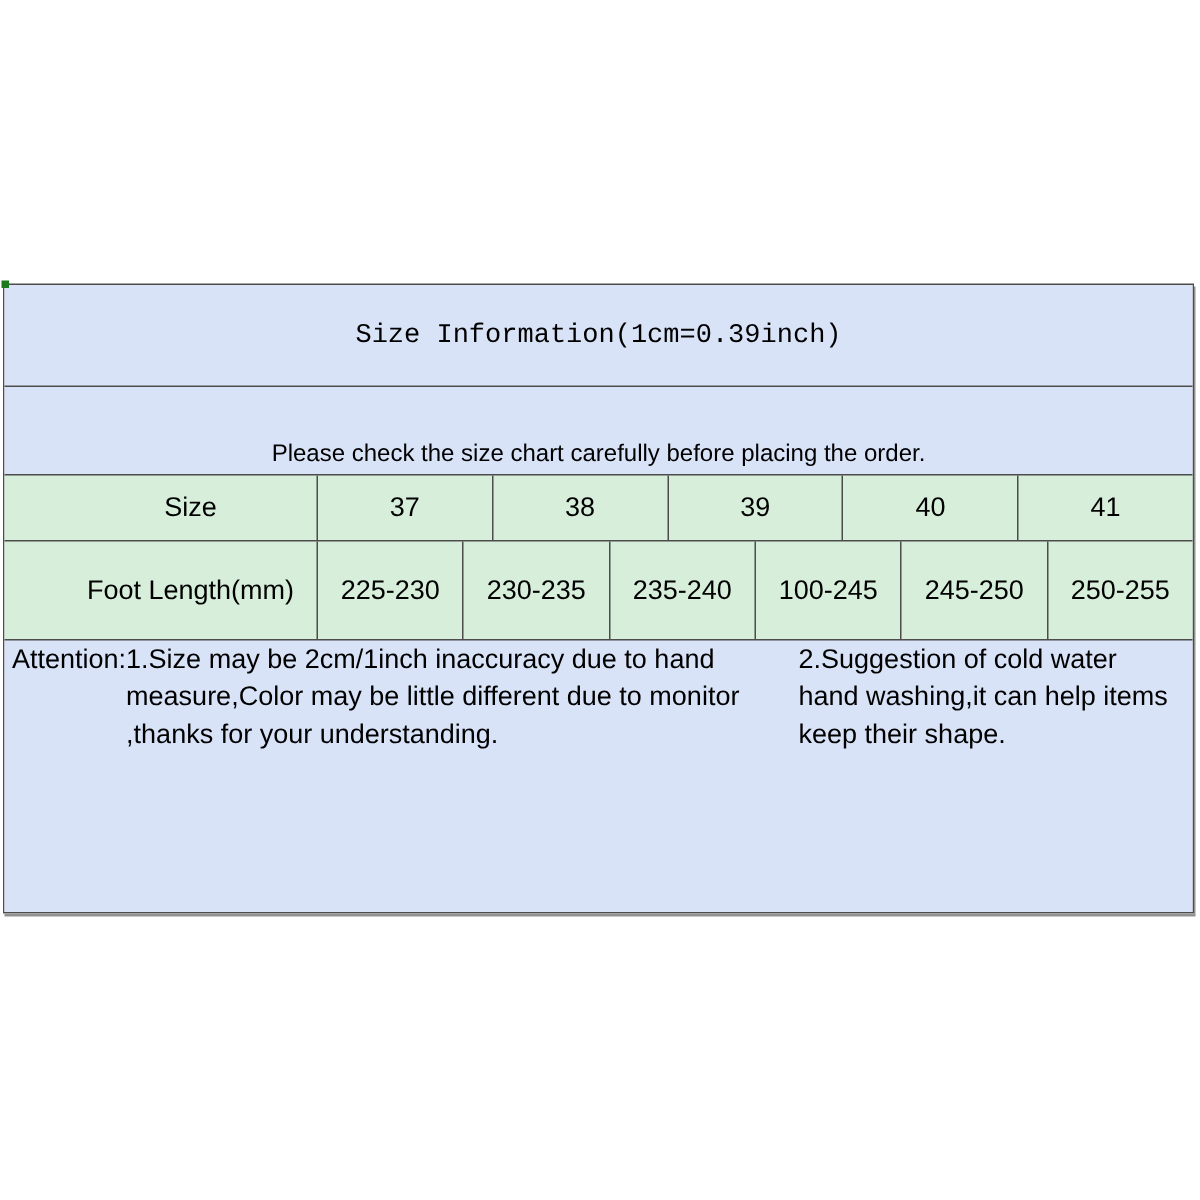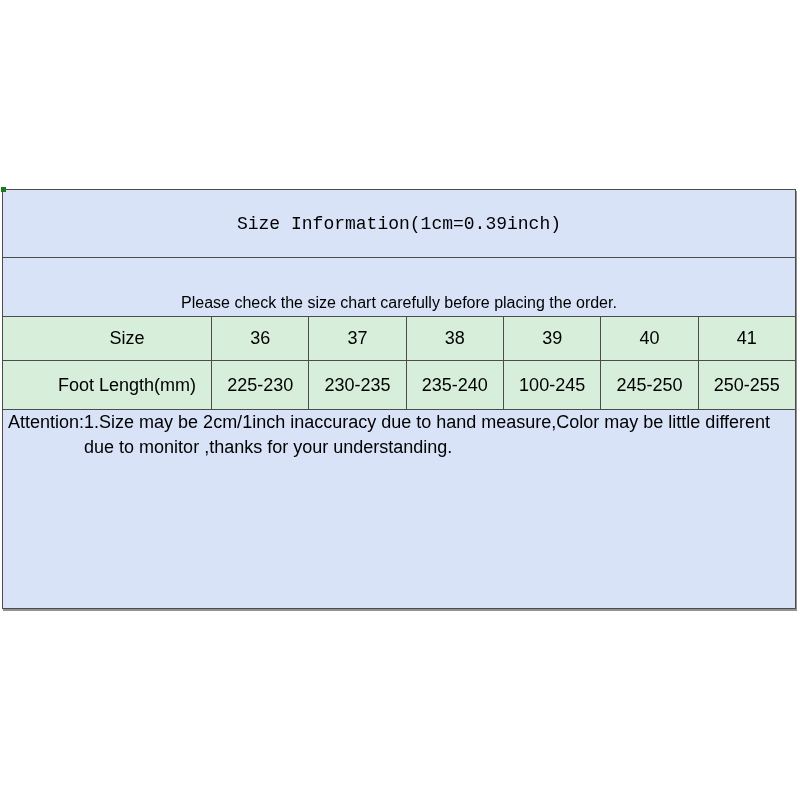--- a/index.html
+++ b/index.html
@@ -55,21 +55,21 @@
     padding-bottom: 4px;
     font-size: 16px;
   }
   .grid-row {
     display: flex;
     border-top: 1px solid var(--border, #4c4c4c);
     background: var(--green, #d6eeda);
     padding-left: 40px;
   }
   .size-row  { height: 44px; }
-  .foot-row  { height: 49px; }
+  .foot-row  { height: 66px; }
   .cell {
     flex: 1 1 0;
     display: flex;
     align-items: center;
     justify-content: center;
     font-size: 18px;
     border-left: 1px solid var(--border, #4c4c4c);
     box-sizing: border-box;
   }
   .cell.head {
@@ -97,35 +97,35 @@
   <div class="row title-row">
     <span>Size Information(1cm=0.39inch)</span>
   </div>
 
   <div class="row notice-row">
     <span>Please check the size chart carefully before placing the order.</span>
   </div>
 
   <div class="row grid-row size-row">
     <div class="cell head">Size</div>
-    <div class="cell">36</div>
     <div class="cell">37</div>
     <div class="cell">38</div>
     <div class="cell">39</div>
     <div class="cell">40</div>
     <div class="cell">41</div>
   </div>
 
   <div class="row grid-row foot-row">
     <div class="cell head">Foot Length(mm)</div>
     <div class="cell">225-230</div>
     <div class="cell">230-235</div>
     <div class="cell">235-240</div>
     <div class="cell">100-245</div>
     <div class="cell">245-250</div>
     <div class="cell">250-255</div>
   </div>
 
   <div class="row attention-row">
     <p>Attention:</p>
     <p>1.Size may be 2cm/1inch inaccuracy due to hand measure,Color may be little different due to monitor ,thanks for your understanding.</p>
+    <p>2.Suggestion of cold water hand washing,it can help items keep their shape.</p>
   </div>
 </div>
 
 </body></html>

